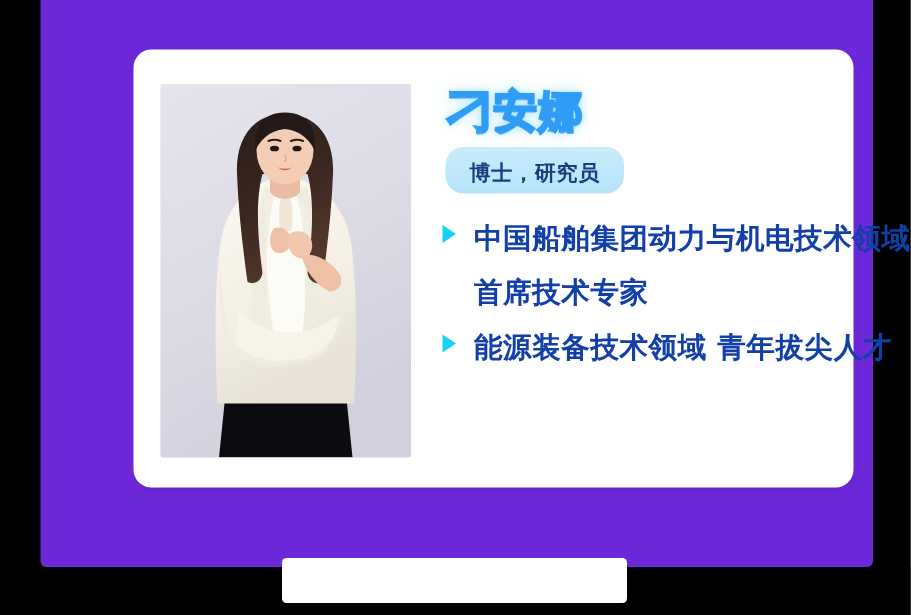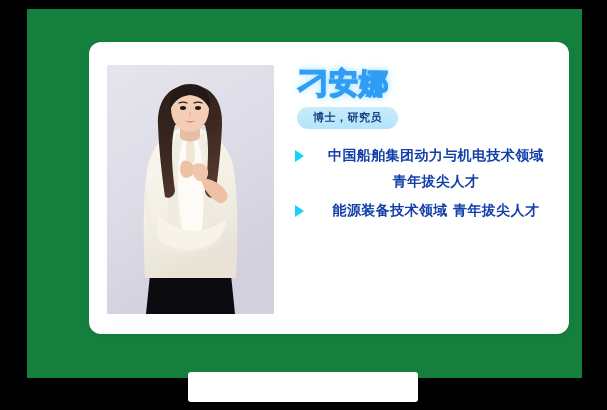--- a/index.html
+++ b/index.html
@@ -15,24 +15,23 @@
     position: relative;
   }
 
   
   .cyan-card {
     position: absolute;
     left: 27px;
     top: 0px;
     width: 555px;
     height: 378px;
-    background: #15803d;
+    background: #6d28d9;
     border-bottom-left-radius: 4px;
     border-bottom-right-radius: 4px;
-    margin-top: 9px;
   }
 
   
   .white-card {
     position: absolute;
     left: 62px;
     top: 33px;
     width: 480px;
     height: 292px;
     background: #ffffff;
@@ -76,25 +75,25 @@
       0 0 12px #bfe9ff,
       0 1px 0 #2f9df6;
     margin: 0 0 9px 5px;
     white-space: nowrap;
   }
 
   
   .badge-row { margin: 0 0 13px 3px; }
   .badge {
     display: inline-block;
-    padding: 3px 16px 4px 16px;
+    padding: 9px 16px 4px 16px;
     border-radius: 12px;
     background: linear-gradient(180deg, #c8ecfb 0%, #b4e4fa 100%);
     color: #17407f;
-    font-size: 11px;
+    font-size: 14px;
     font-weight: bold;
     font-family: "DejaVu Sans", sans-serif;
     letter-spacing: 0.5px;
     white-space: nowrap;
   }
 
   
   .bullets { margin: 0; padding: 0; list-style: none; }
   .bullet-item {
     position: relative;
@@ -105,27 +104,26 @@
     position: absolute;
     left: 1px;
     top: 8px;
     width: 0; height: 0;
     border-left: 9px solid #17d2f7;
     border-top: 6px solid transparent;
     border-bottom: 6px solid transparent;
   }
   .bullet-line {
     font-family: "DejaVu Sans", sans-serif;
-    font-size: 14px;
+    font-size: 19px;
     font-weight: bold;
     color: #123fa8;
     line-height: 1.86;
     letter-spacing: 0.4px;
     white-space: nowrap;
-    text-align: center;
   }
 
   
   .bottom-area {
     position: absolute;
     left: 0;
     top: 378px;
     width: 607px;
     height: 32px;
     background: #000000;
@@ -249,21 +247,21 @@
       <div class="name">刁安娜</div>
 
       <div class="badge-row">
         <span class="badge">博士，研究员</span>
       </div>
 
       <ul class="bullets">
         <li class="bullet-item">
           <span class="bullet-marker"></span>
           <div class="bullet-line">中国船舶集团动力与机电技术领域</div>
-          <div class="bullet-line">青年拔尖人才</div>
+          <div class="bullet-line">首席技术专家</div>
         </li>
         <li class="bullet-item">
           <span class="bullet-marker"></span>
           <div class="bullet-line">能源装备技术领域 青年拔尖人才</div>
         </li>
       </ul>
 
     </div>
   </div>
 </div>

